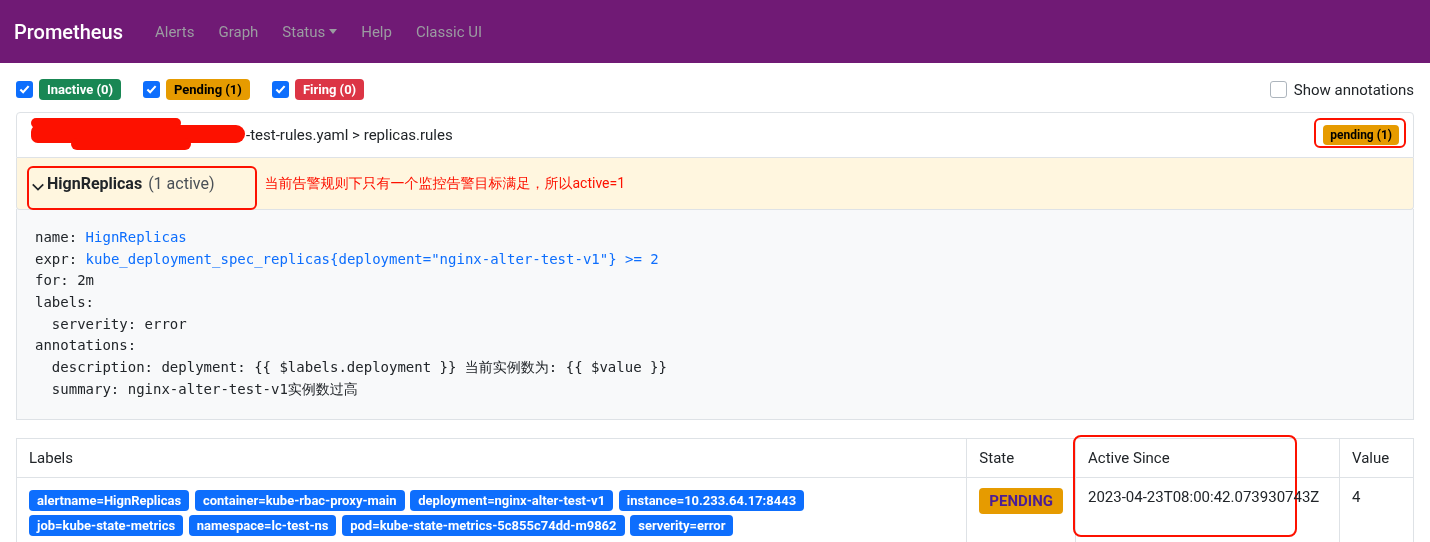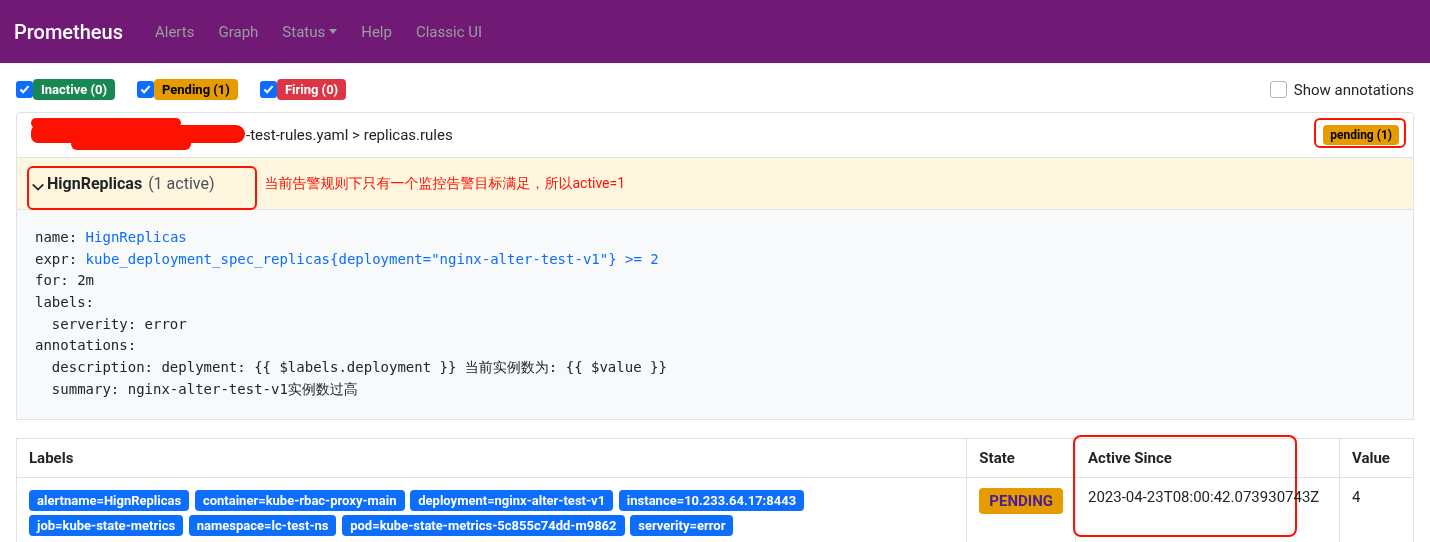--- a/index.html
+++ b/index.html
@@ -7,21 +7,21 @@
     
     .navbar { background: #701a75; height: 63px; display: flex; align-items: center; padding: 0 14px; }
     .navbar-brand { color: #fff; font-size: 20px; font-weight: 500; margin-right: 20px; }
     .navbar-link { color: #9b9ca1; font-size: 15px; padding: 8px 12px; display: inline-flex; align-items: center; gap: 4px; }
     .caret-down { display: inline-block; width: 0; height: 0; border-left: 4px solid transparent; border-right: 4px solid transparent; border-top: 5px solid currentColor; }
 
     .container { padding: 10px 16px; }
 
     .filter-bar { display: flex; align-items: center; justify-content: space-between; padding: 6px 0 12px 0; }
     .filter-left { display: flex; gap: 22px; align-items: center; }
-    .check-badge { display: flex; align-items: center; }
+    .check-badge { display: flex; align-items: center; gap: 6px; }
     .checkbox-blue { width: 17px; height: 17px; background: #0d6efd; border-radius: 3px; display: flex; align-items: center; justify-content: center; }
     .checkbox-blue svg { width: 11px; height: 11px; }
     .checkbox-empty { width: 17px; height: 17px; border: 1px solid #adb5bd; border-radius: 3px; background: #fff; }
     .badge { font-size: 13px; font-weight: 700; padding: 3px 8px; border-radius: 4px; display: inline-block; }
     .badge-green { background: #198754; color: #fff; }
     .badge-orange { background: #e69b00; color: #000; }
     .badge-red { background: #dc3545; color: #fff; }
     .filter-right { display: flex; align-items: center; gap: 7px; font-size: 15px; }
 
     .rule-file-header { border: 1px solid #dee2e6; border-radius: 4px 4px 0 0; padding: 11px 14px; background: #fff; font-size: 15px; display: flex; align-items: center; justify-content: space-between; position: relative; }
@@ -41,21 +41,21 @@
     .red-box-2 { left: 10px; top: 8px; width: 230px; height: 44px; }
     .annotation-text { color: #fd1100; font-size: 14px; margin-left: 18px; }
 
     .rule-detail { border: 1px solid #dee2e6; border-top: none; padding: 18px 18px; margin-top: -1px; background: #f8f9fa; }
     .rule-pre { font-family: ui-monospace, SFMono-Regular, Menlo, Consolas, monospace; font-size: 14px; line-height: 1.55; white-space: pre; }
     .kw { color: #212529; }
     .link-blue { color: #0d6efd; }
 
     .alerts-table { width: 100%; border-collapse: collapse; margin-top: 18px; }
     .alerts-table th, .alerts-table td { border: 1px solid #dee2e6; padding: 10px 12px; text-align: left; font-size: 15px; vertical-align: top; }
-    .alerts-table th { font-weight: 700; background: #fff; }
+    .alerts-table th { font-weight: 400; background: #fff; }
     .label-pill { background: #0d6efd; color: #fff; font-size: 13px; font-weight: 700; padding: 3px 8px; border-radius: 4px; display: inline-block; margin: 2px 2px 2px 0; }
     .state-pending { background: #e69b00; color: #4c1d95; font-weight: 700; padding: 4px 10px; border-radius: 4px; display: inline-block; font-size: 15px; }
     .col-state { width: 106px; }
     .col-since { width: 264px; position: relative; }
     .col-value { width: 74px; }
     .since-wrap { position: relative; }
   </style>
 </head>
 <body>
 

